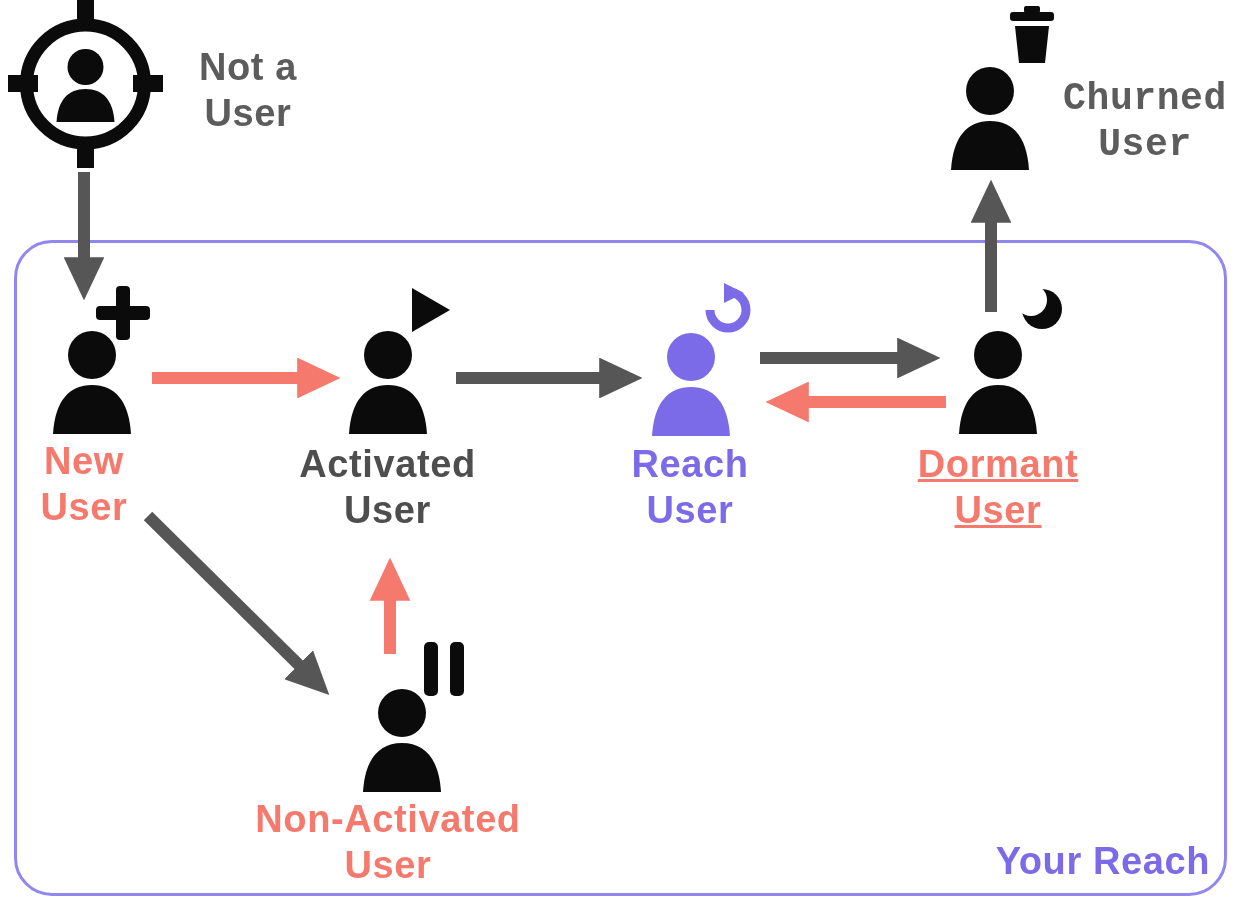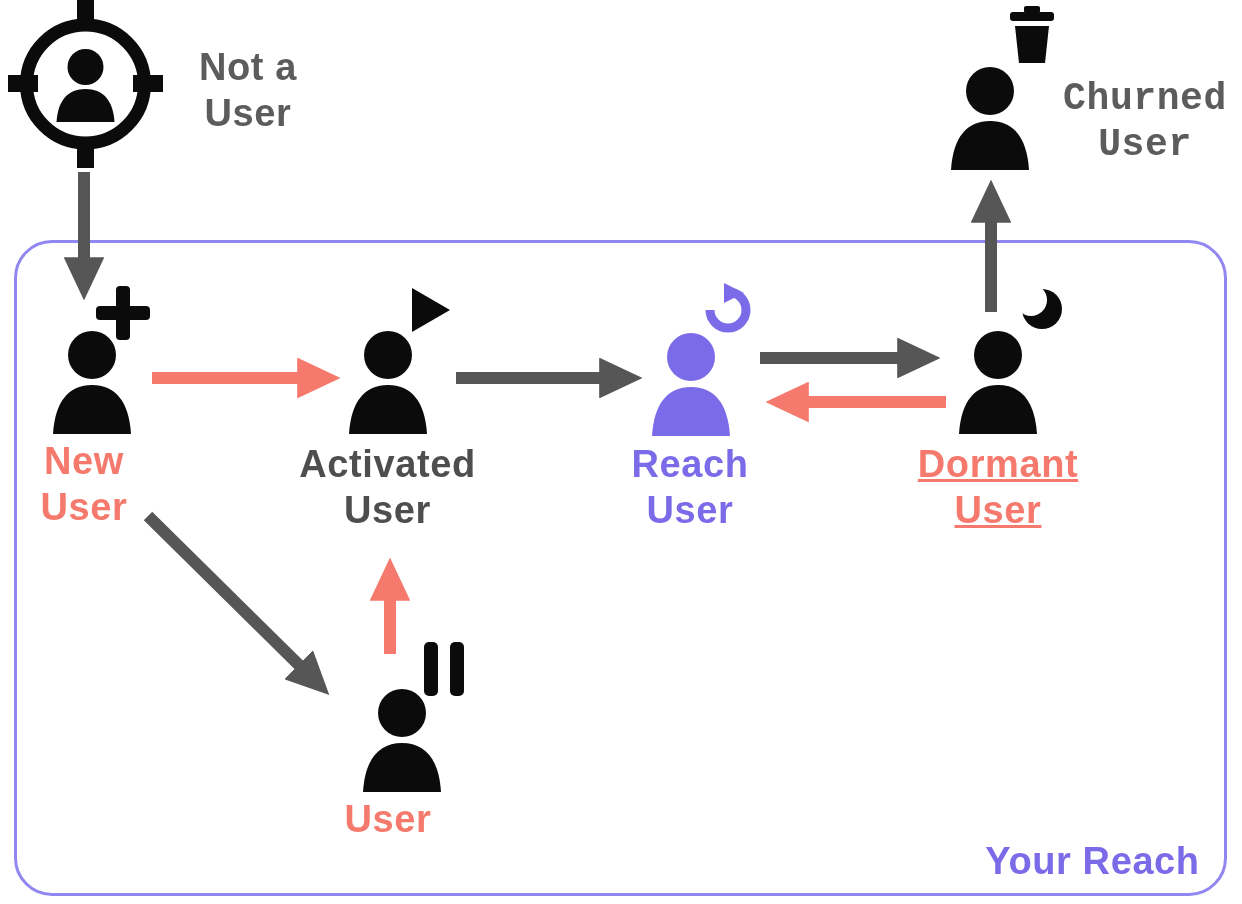--- a/index.html
+++ b/index.html
@@ -26,21 +26,21 @@
   .purple-ink  { fill: var(--purple,#7C6BE8); }
   .purple-stroke { stroke: var(--purple,#7C6BE8); fill:none; }
   .cutout      { fill:#ffffff; }
 
   .label { font-weight:700; font-size:38px; line-height:1.22; text-align:center; letter-spacing:0.6px; }
   .label span { display:block; }
   .label.coral  { color: var(--coral,#F5796C); text-align: center; }
   .label.gray   { color: var(--gray-text,#5C5C5C); }
   .label.dark   { color: var(--dark-text,#4E4E4E); }
   .label.purple { color: var(--purple,#7C6BE8); }
-  .label.right  { text-align:center; }
+  .label.right  { text-align:right; }
 
   .arrow line { stroke-width:12; }
   .arrow.gray  line        { stroke: var(--gray-arrow,#565656); }
   .arrow.coral line        { stroke: var(--coral,#F5796C); }
   .arrow.gray  marker path { fill: var(--gray-arrow,#565656); }
   .arrow.coral marker path { fill: var(--coral,#F5796C); }
 </style>
 </head>
 <body>
 
@@ -208,18 +208,19 @@
     <span>Dormant</span>
     <span>User</span>
   </div>
 
   <div class="label gray" style="left:1052px; top:76px; width:186px;font-family:Liberation Mono, monospace;">
     <span>Churned</span>
     <span>User</span>
   </div>
 
   <div class="label coral" style="left:230px; top:796px; width:316px;">
+    <span>Non-Activated</span>
     <span>User</span>
   </div>
 
   <div class="label purple right" style="left:975px; top:838px; width:235px;">Your Reach</div>
 
 </div>
 
 </body></html>

